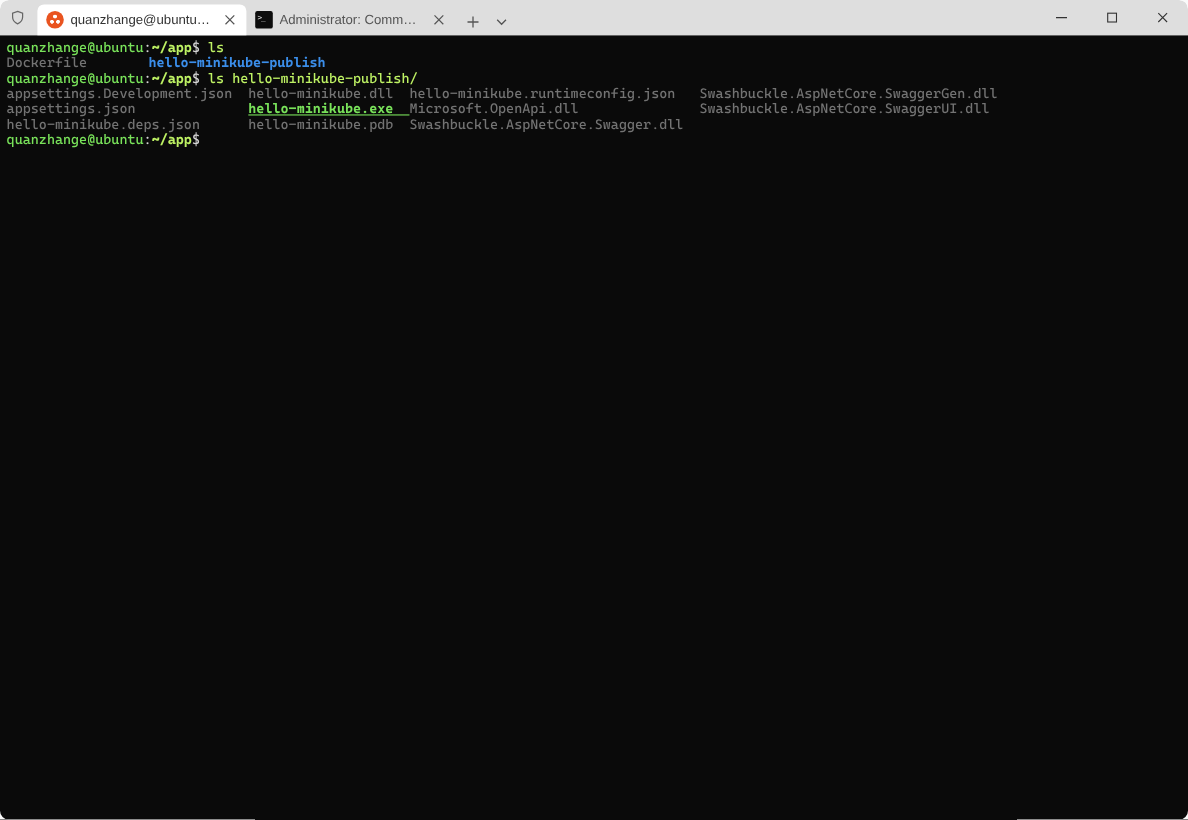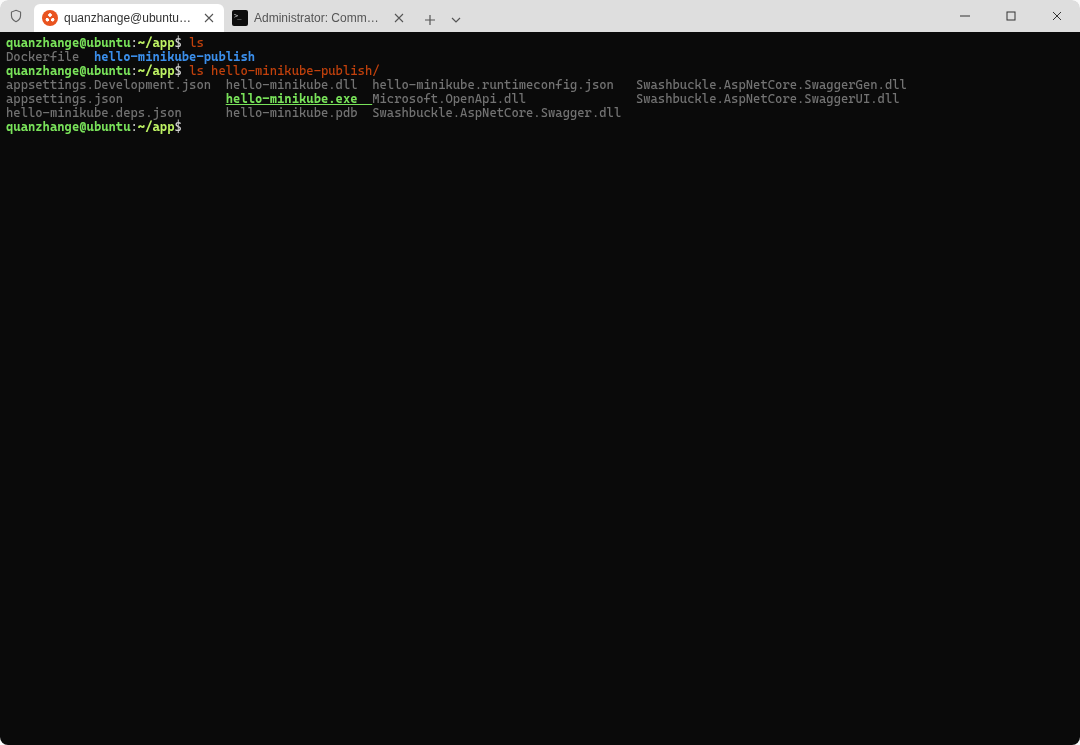--- a/index.html
+++ b/index.html
@@ -57,27 +57,27 @@
       background: #0a0a0a;
       padding: 4px 6px;
       font-family: "Cascadia Mono", "Consolas", "DejaVu Sans Mono", monospace;
       font-size: 12.5px;
       line-height: 14px;
       color: #d4d4d4;
       overflow: hidden;
       white-space: pre;
     }
     .l { display:block; white-space: pre; }
-    .c-user { color: #79e25a; font-weight: bold;}
+    .c-user { color: #79e25a; font-weight: normal;}
     .c-colon { color: #d4d4d4; }
     .c-path { color: #bef264; font-weight: bold;}
     .c-prompt { color: #d4d4d4; }
-    .c-cmd { color: #c2410c; }
+    .c-cmd { color: #bef264; }
     .c-file { color: #737373; }
-    .c-dir { color: #3b8eea; font-weight: bold;}
+    .c-dir { color: #3b8eea; font-weight: bold; margin-left: 41px;}
     .c-exec { color: #79e25a; font-weight: bold; text-decoration: underline;}
   </style>
 </head>
 <body>
 
 <div class="window">
   <div class="titlebar">
     <div class="tab-shield-icon">
       <svg width="14" height="14" viewBox="0 0 16 16">
           <path fill="none" stroke="currentColor" stroke-width="1.3" d="M8 1.5 L13.2 3.5 V7.5 C13.2 11 11 13.3 8 14.5 C5 13.3 2.8 11 2.8 7.5 V3.5 Z"></path>

